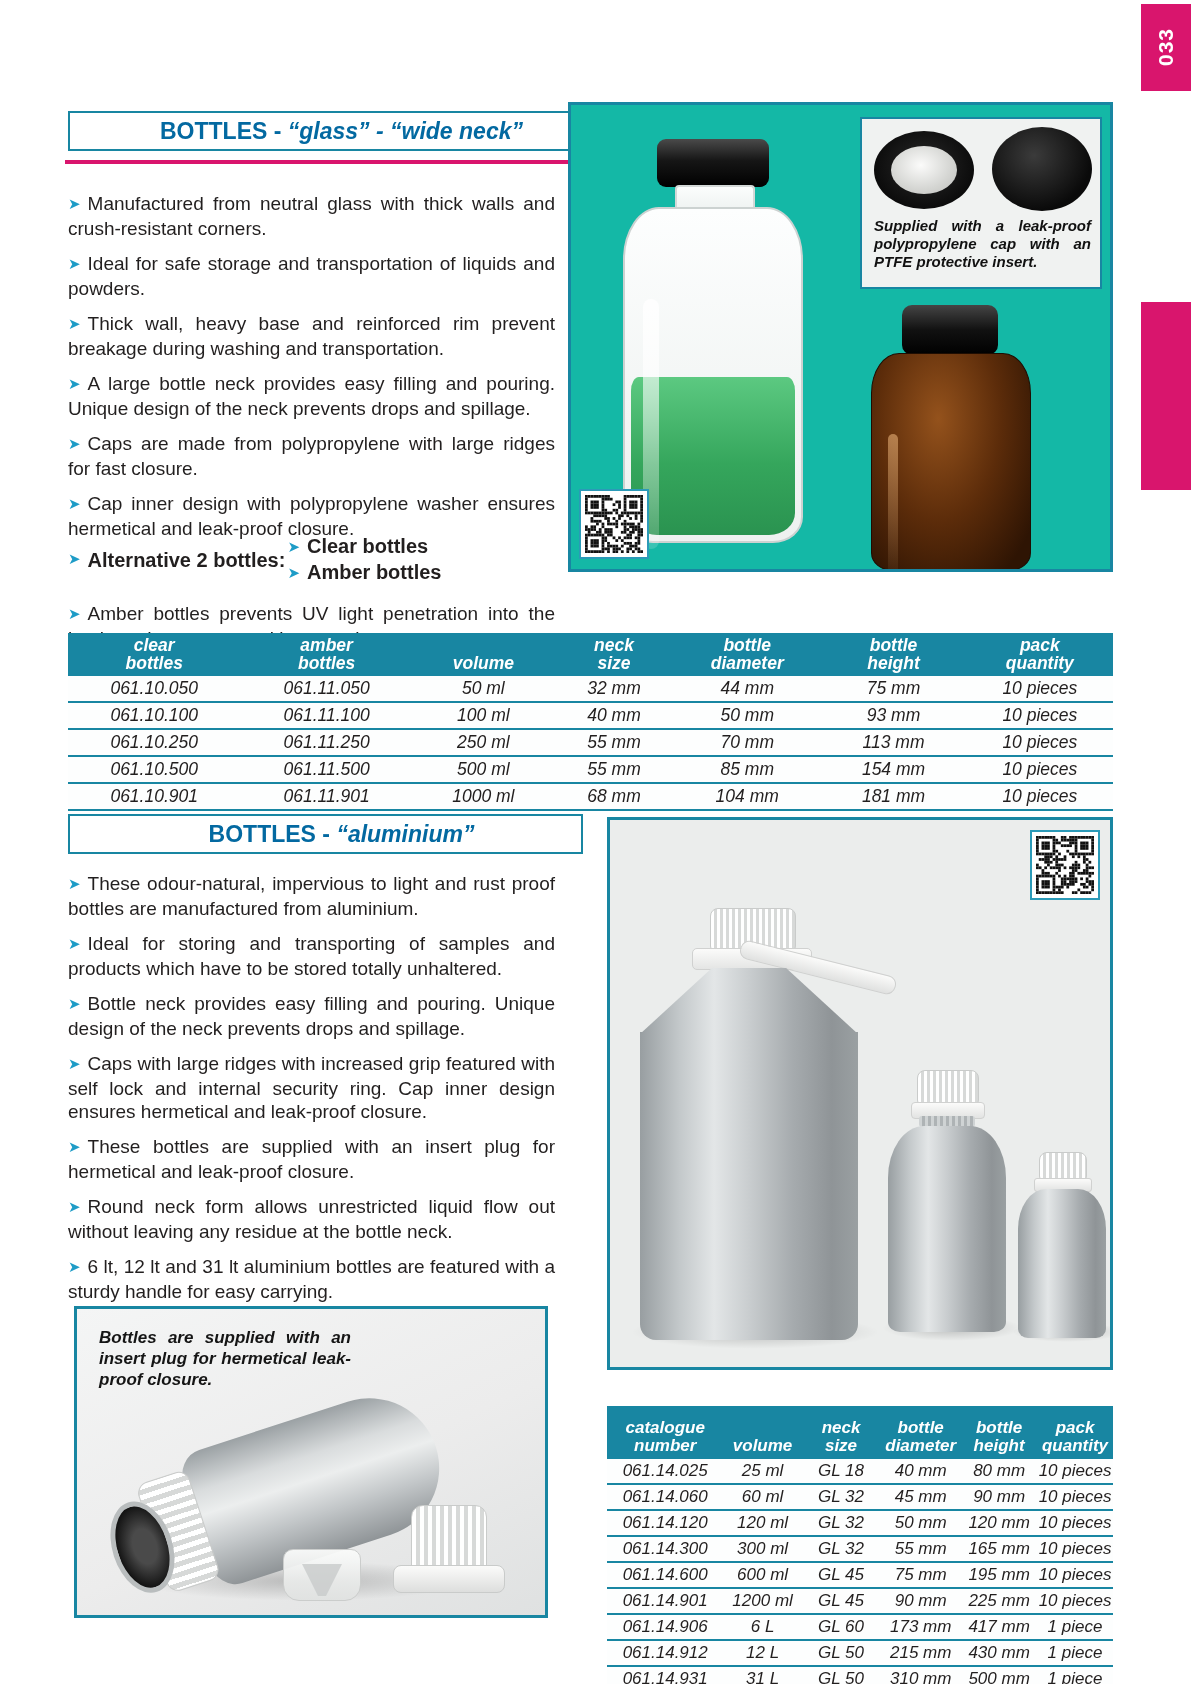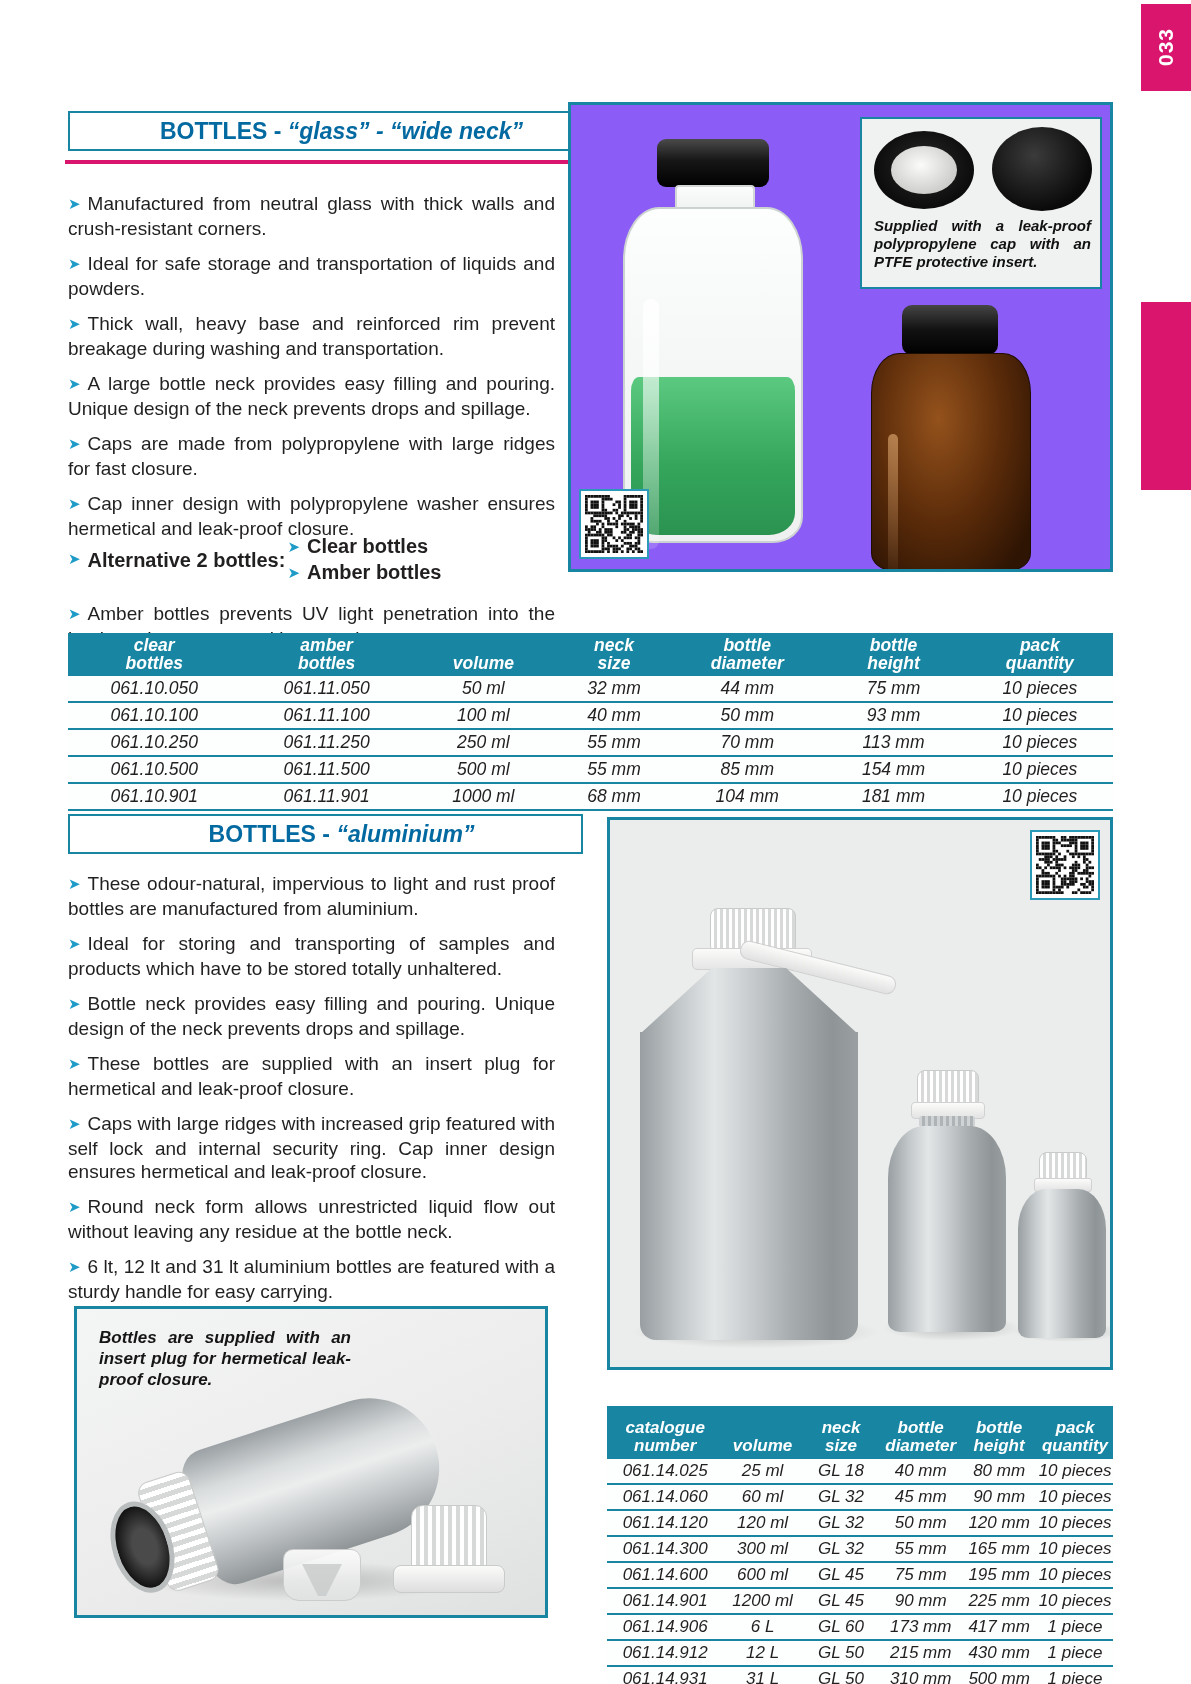--- a/index.html
+++ b/index.html
@@ -40,21 +40,21 @@
                       vertical-align:bottom;padding:3px 2px 4px;line-height:18px;text-align:center;}
   table.spec td{font-style:italic;text-align:center;border-bottom:2.5px solid #1886a2;background:#fdfefe;}
   #glass-table{position:absolute;left:68px;top:633px;width:1045px;}
   #glass-table th{font-size:17.5px;margin-left:24px;}
   #glass-table td{font-size:17.5px;height:23px;}
   #alu-table{position:absolute;left:607px;top:1406px;width:506px;}
   #alu-table th{font-size:17px;height:46px;}
   #alu-table td{font-size:17px;height:22px;}
 
   
-  .photo{position:absolute;border:3px solid #1886a2;background:#8b5cf6;overflow:hidden;}
+  .photo{position:absolute;border:3px solid #1886a2;background:#14b8a6;overflow:hidden;}
   #glass-photo{left:568px;top:102px;width:539px;height:464px;}
   #alu-photo{left:607px;top:817px;width:500px;height:547px;background:#ebedec;}
   #insert-photo{left:74px;top:1306px;width:468px;height:306px;background:linear-gradient(155deg,#f4f5f5 0%,#ececec 55%,#dfe1e1 100%);}
 
   .qr-box{position:absolute;border:2.5px solid #2b9ab8;background:#fff;padding:4px;}
   .qr-box svg{display:block;}
 
   
   .inset{position:absolute;right:8px;top:12px;width:238px;height:168px;border:2.5px solid #1886a2;background:#f0f2f1;}
   .cap-open{position:absolute;left:12px;top:12px;width:100px;height:78px;border-radius:50%;
@@ -513,22 +513,22 @@
         </tr>
       </tbody>
     </table>
 
   <div class="sec-title" id="alu-title"><span>BOTTLES - </span><span class="sub">“aluminium”</span></div>
 
   <div class="bullets" id="alu-bullets">
       <div class="bullet"><span class="arrow">➤</span><span>These odour-natural, impervious to light and rust proof bottles are manufactured from aluminium.</span></div>
       <div class="bullet"><span class="arrow">➤</span><span>Ideal for storing and transporting of samples and products which have to be stored totally unhaltered.</span></div>
       <div class="bullet"><span class="arrow">➤</span><span>Bottle neck provides easy filling and pouring. Unique design of the neck prevents drops and spillage.</span></div>
+      <div class="bullet"><span class="arrow">➤</span><span>Caps with large ridges with increased grip featured with self lock and internal security ring. Cap inner design ensures hermetical and leak-proof closure.</span></div>
       <div class="bullet"><span class="arrow">➤</span><span>These bottles are supplied with an insert plug for hermetical and leak-proof closure.</span></div>
-      <div class="bullet"><span class="arrow">➤</span><span>Caps with large ridges with increased grip featured with self lock and internal security ring. Cap inner design ensures hermetical and leak-proof closure.</span></div>
       <div class="bullet"><span class="arrow">➤</span><span>Round neck form allows unrestricted liquid flow out without leaving any residue at the bottle neck.</span></div>
       <div class="bullet"><span class="arrow">➤</span><span>6 lt, 12 lt and 31 lt aluminium bottles are featured with a sturdy handle for easy carrying.</span></div>
     </div>
 
   <div class="photo" id="alu-photo">
     <div class="floor-shadow" style="left:20px;top:495px;width:250px;height:34px;"></div>
     <div class="floor-shadow" style="left:272px;top:495px;width:140px;height:26px;"></div>
     <div class="floor-shadow" style="left:402px;top:502px;width:110px;height:20px;"></div>
     <div class="albottle" id="al-big">
       <div class="cap ribcap"></div>

